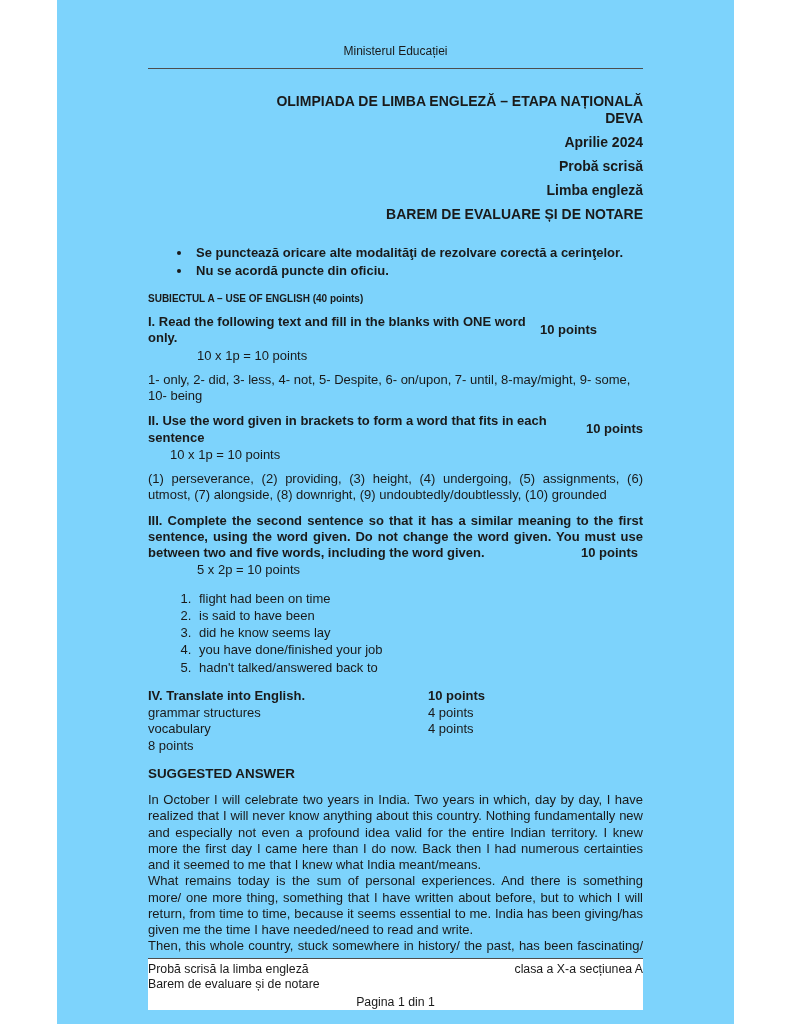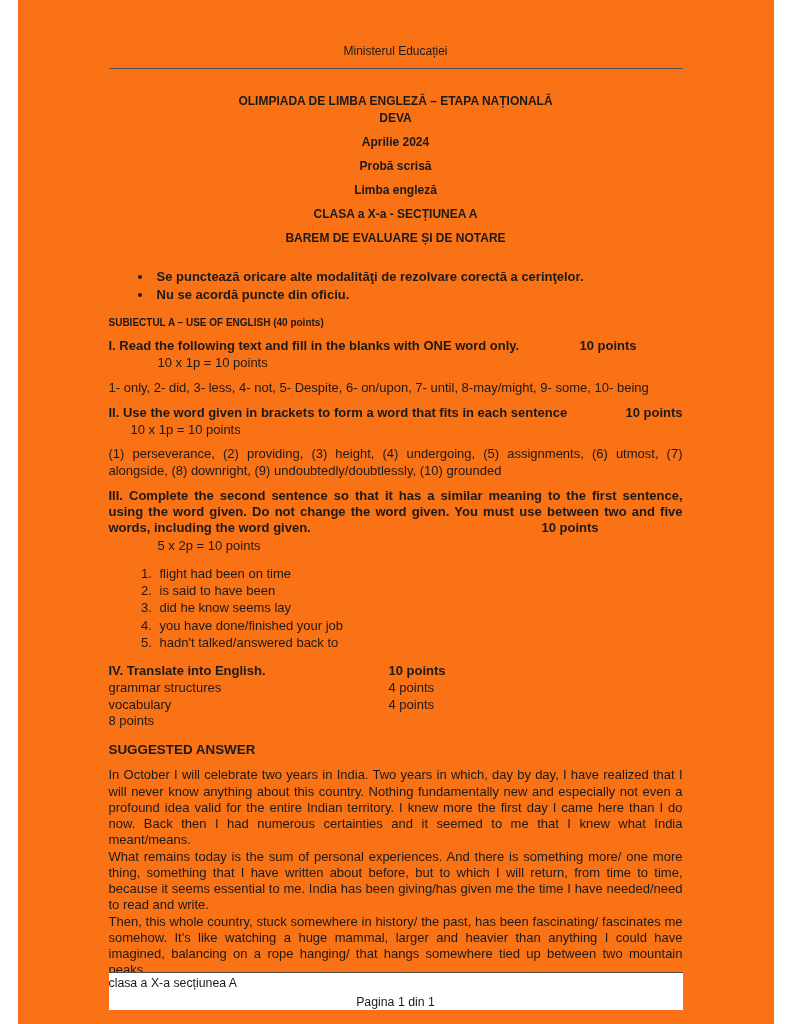--- a/index.html
+++ b/index.html
@@ -1,36 +1,36 @@
 <!DOCTYPE html>
 <html><head>
 <meta charset="utf-8">
 <style>
   * { margin: 0; padding: 0; box-sizing: border-box; }
   html, body { background: #ffffff; }
   .page {
     position: relative;
-    width: 756px;
+    width: 677px;
     height: 1024px;
     margin: 0 auto;
-    background: #f97316;
+    background: #7dd3fc;
     color: #1a1a1a;
     font-family: "Liberation Sans", sans-serif;
     font-size: 13px;
     line-height: 1.25;
     padding: 44px 91px 0 91px;
     overflow: hidden;
   }
 
   
   .ministry { text-align: center; font-size: 12px; margin-bottom: 9px; }
   .header-rule { border-bottom: 1px solid #4d4d4d; height: 0; }
 
   
-  .title-block { margin-top: 24px; text-align: center; font-weight: 700; font-size: 12px; }
+  .title-block { margin-top: 24px; text-align: right; font-weight: 700; font-size: 14px; }
   .title-line { margin-bottom: 7px; line-height: 17px; }
   .title-line.tight { margin-bottom: 0; }
 
   
   .notes { margin-top: 22px; padding-left: 44px; font-weight: 700; list-style: disc outside; }
   .notes li { margin-bottom: 2px; padding-left: 4px; }
 
   .section-title { margin-top: 13px; font-weight: 700; font-size: 10px; }
 
   
@@ -80,21 +80,20 @@
     <div class="ministry">Ministerul Educației</div>
     <div class="header-rule"></div>
   </header>
 
   <section class="title-block">
     <div class="title-line tight">OLIMPIADA DE LIMBA ENGLEZĂ – ETAPA NAȚIONALĂ</div>
     <div class="title-line">DEVA</div>
     <div class="title-line">Aprilie 2024</div>
     <div class="title-line">Probă scrisă</div>
     <div class="title-line">Limba engleză</div>
-    <div class="title-line">CLASA a X-a - SECȚIUNEA A</div>
     <div class="title-line">BAREM DE EVALUARE ȘI DE NOTARE</div>
   </section>
 
   <ul class="notes">
     <li><span>Se punctează oricare alte modalităţi de rezolvare corectă a cerinţelor.</span></li>
     <li><span>Nu se acordă puncte din oficiu.</span></li>
   </ul>
 
   <div class="section-title">SUBIECTUL A – USE OF ENGLISH (40 points)</div>
 
@@ -145,18 +144,22 @@
 
   <section class="suggested">
     <div class="suggested-title">SUGGESTED ANSWER</div>
     <p class="body-par">In October I will celebrate two years in India. Two years in which, day by day, I have realized that I will never know anything about this country. Nothing fundamentally new and especially not even a profound idea valid for the entire Indian territory. I knew more the first day I came here than I do now. Back then I had numerous certainties and it seemed to me that I knew what India meant/means.</p>
     <p class="body-par">What remains today is the sum of personal experiences. And there is something more/ one more thing, something that I have written about before, but to which I will return, from time to time, because it seems essential to me. India has been giving/has given me the time I have needed/need to read and write.</p>
     <p class="body-par">Then, this whole country, stuck somewhere in history/ the past, has been fascinating/ fascinates me somehow. It's like watching a huge mammal, larger and heavier than anything I could have imagined, balancing on a rope hanging/ that hangs somewhere tied up between two mountain peaks.</p>
   </section>
 
   <footer class="doc-footer">
     <div class="footer-row">
+      <div class="footer-left">
+        <div>Probă scrisă la limba engleză</div>
+        <div>Barem de evaluare și de notare</div>
+      </div>
       <div class="footer-right">clasa a X-a secțiunea A</div>
     </div>
     <div class="footer-page">Pagina 1 din 1</div>
   </footer>
 
 </div>
 
 </body></html>

